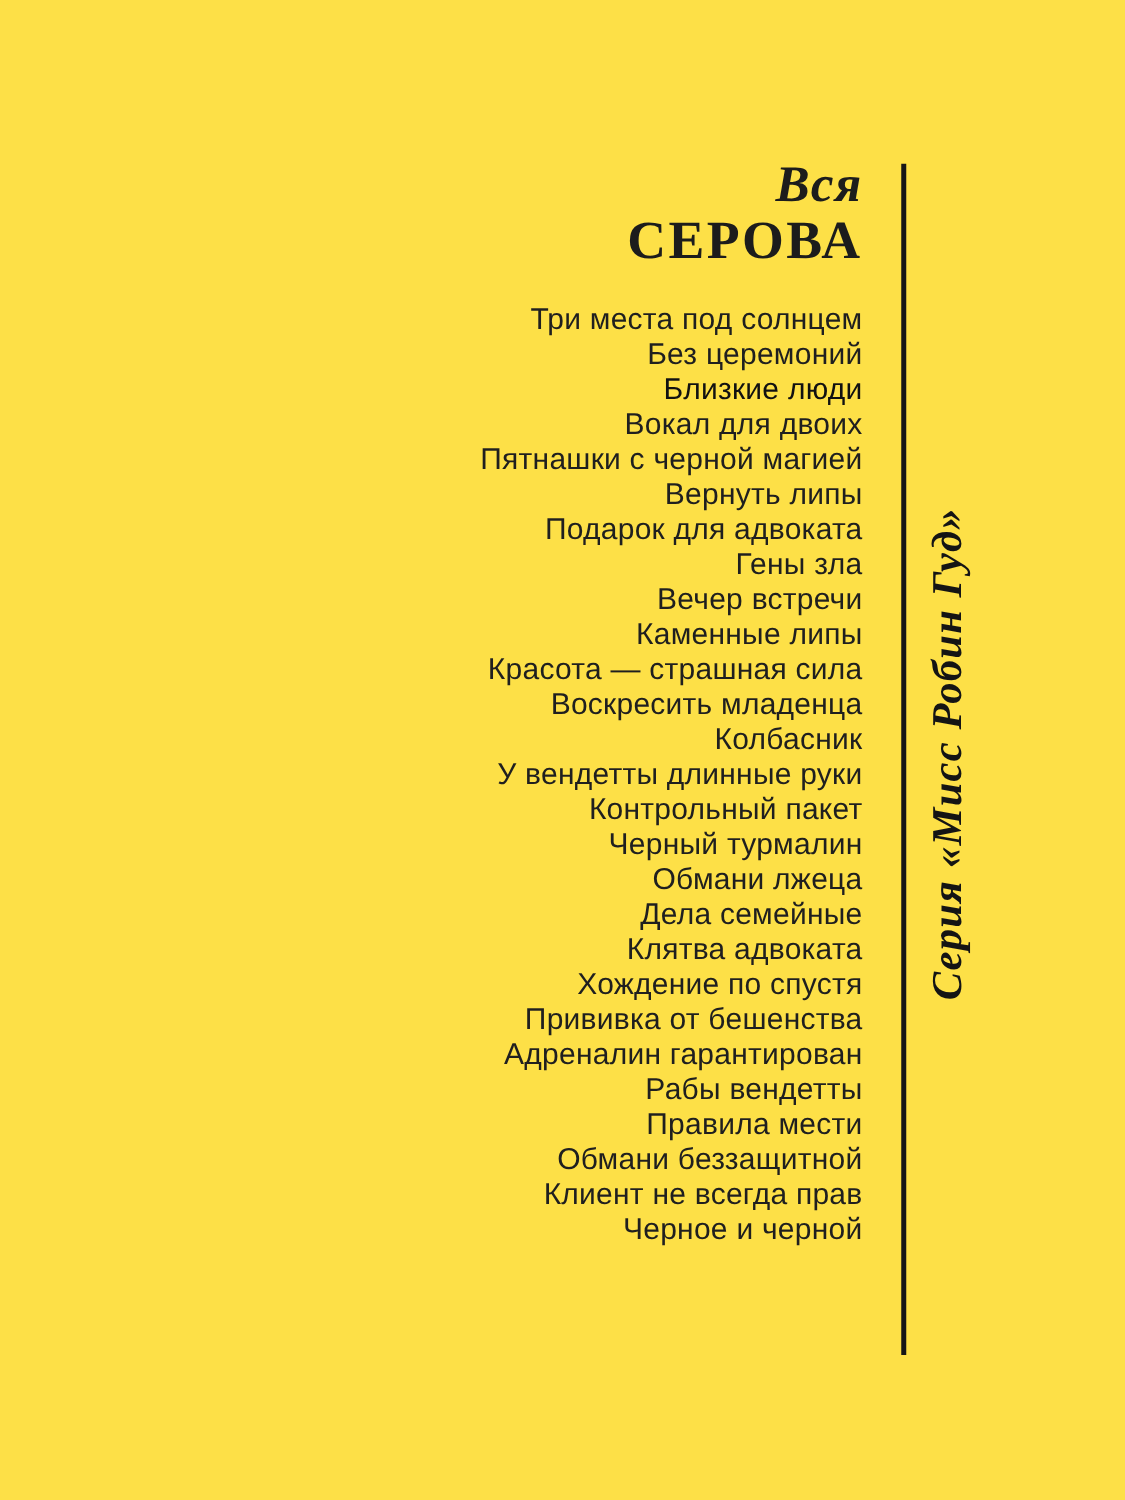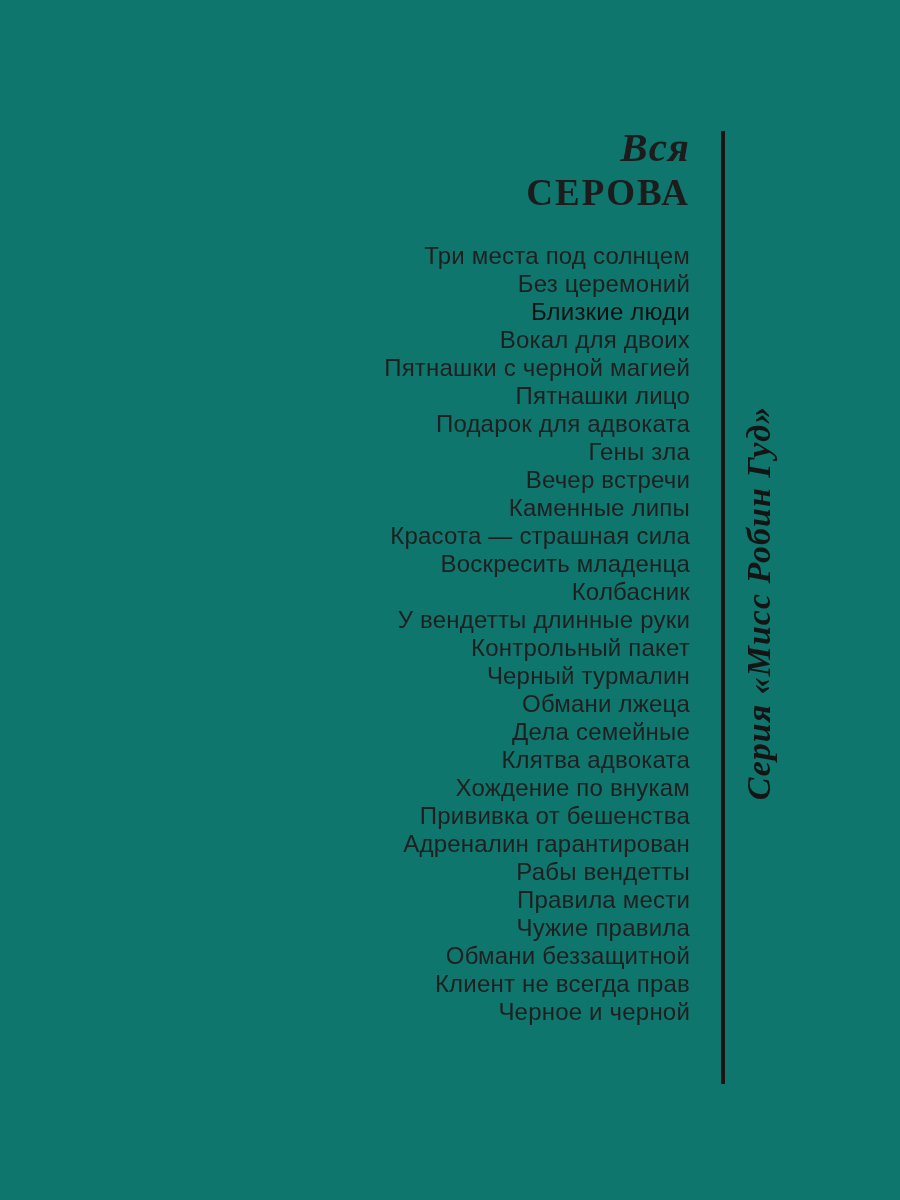--- a/index.html
+++ b/index.html
@@ -10,21 +10,21 @@
     width: 900px;
     height: 1200px;
     background: #ffffff;
     font-family: "Liberation Sans", sans-serif;
     overflow: hidden;
   }
   .page {
     position: relative;
     width: 900px;
     height: 1200px;
-    background: #0f766e;
+    background: #fde047;
     color: #1a1a1a;
   }
   
   .header {
     position: absolute;
     top: 124px;
     left: 0;
     right: 210px;
     text-align: right;
     color: #1c1c1c;
@@ -33,21 +33,21 @@
     font-family: "Liberation Serif", serif;
     font-style: italic;
     font-weight: bold;
     font-size: 41px;
     line-height: 46px;
     letter-spacing: 1px;
   }
   .header-author {
     font-family: "Liberation Serif", serif;
     font-weight: bold;
-    font-size: 37px;
+    font-size: 43px;
     line-height: 46px;
     letter-spacing: 2px;
     padding-left: 28px;
   }
   
   .book-list {
     position: absolute;
     top: 242px;
     left: 0;
     right: 210px;
@@ -102,40 +102,39 @@
     <div class="header-prefix">Вся</div>
     <div class="header-author">СЕРОВА</div>
   </div>
 
   <div class="book-list">
       <div class="book-item">Три места под солнцем</div>
       <div class="book-item">Без церемоний</div>
       <div class="book-item bold">Близкие люди</div>
       <div class="book-item">Вокал для двоих</div>
       <div class="book-item">Пятнашки с черной магией</div>
-      <div class="book-item">Пятнашки лицо</div>
+      <div class="book-item">Вернуть липы</div>
       <div class="book-item">Подарок для адвоката</div>
       <div class="book-item">Гены зла</div>
       <div class="book-item">Вечер встречи</div>
       <div class="book-item">Каменные липы</div>
       <div class="book-item">Красота — страшная сила</div>
       <div class="book-item">Воскресить младенца</div>
       <div class="book-item">Колбасник</div>
       <div class="book-item">У вендетты длинные руки</div>
       <div class="book-item">Контрольный пакет</div>
       <div class="book-item">Черный турмалин</div>
       <div class="book-item">Обмани лжеца</div>
       <div class="book-item">Дела семейные</div>
       <div class="book-item">Клятва адвоката</div>
-      <div class="book-item">Хождение по внукам</div>
+      <div class="book-item">Хождение по спустя</div>
       <div class="book-item">Прививка от бешенства</div>
       <div class="book-item">Адреналин гарантирован</div>
       <div class="book-item">Рабы вендетты</div>
       <div class="book-item">Правила мести</div>
-      <div class="book-item">Чужие правила</div>
       <div class="book-item">Обмани беззащитной</div>
       <div class="book-item">Клиент не всегда прав</div>
       <div class="book-item">Черное и черной</div>
     </div>
 
   <div class="divider"></div>
 
   <div class="spine-label">Серия «Мисс Робин Гуд»</div>
 
 </div>

